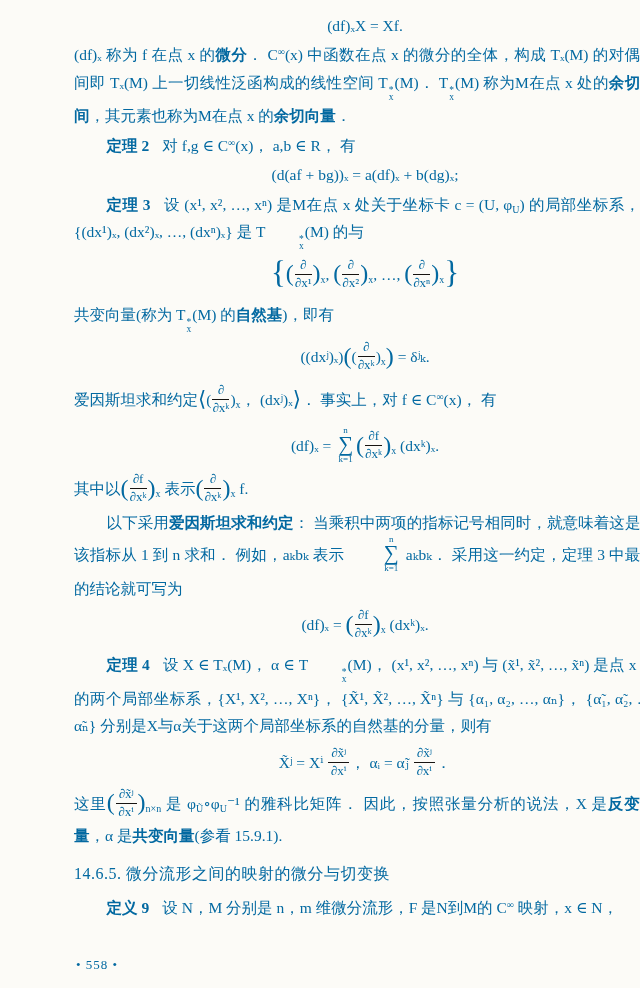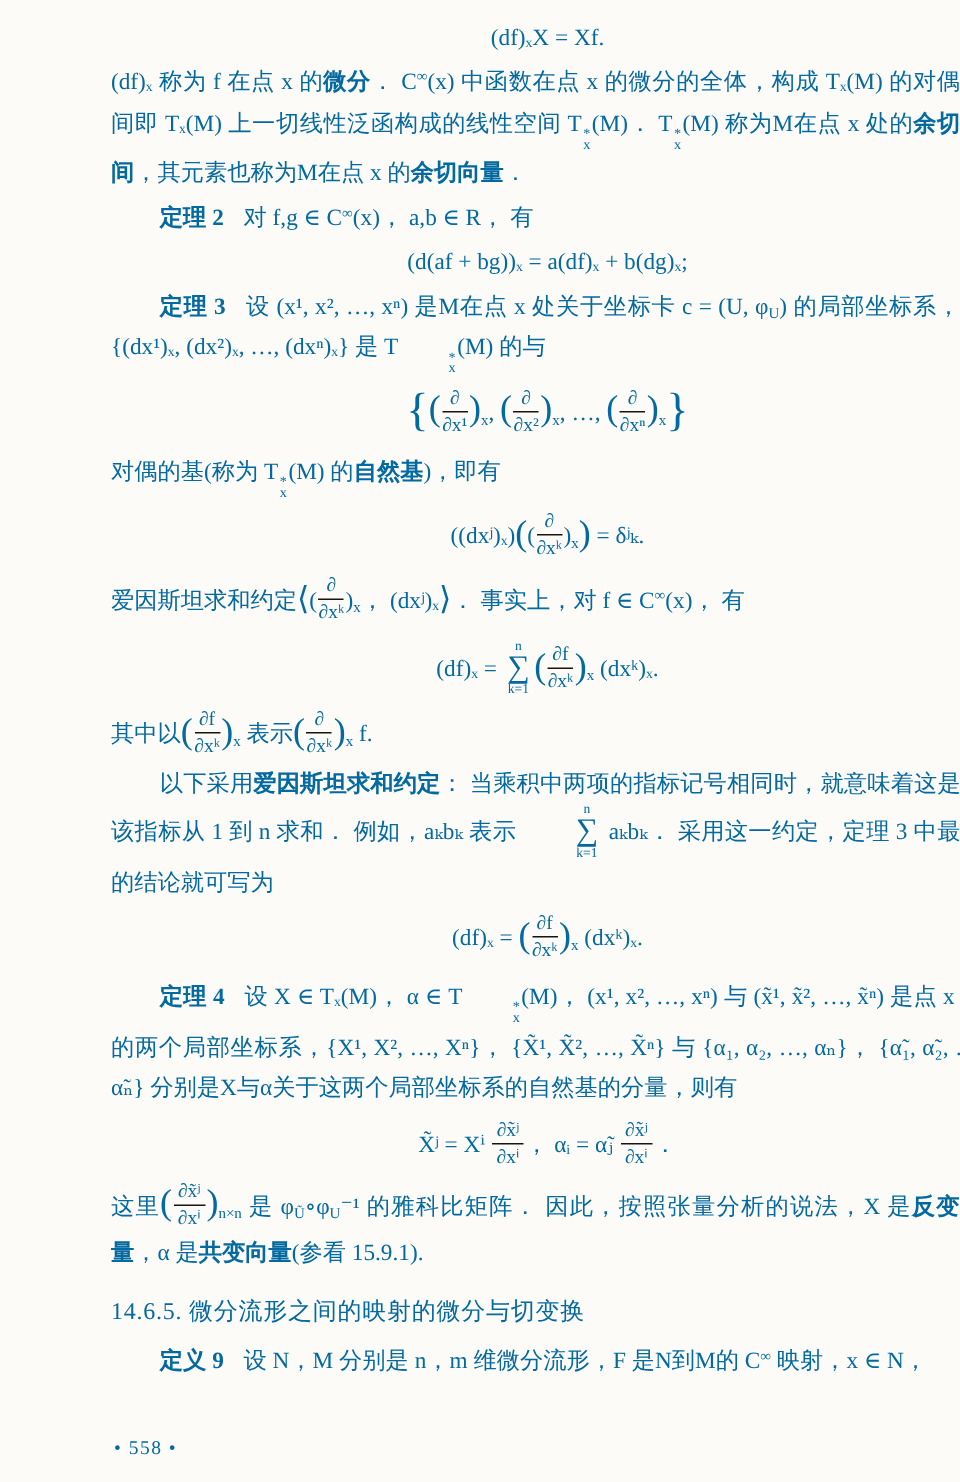--- a/index.html
+++ b/index.html
@@ -9,21 +9,21 @@
         font-family:"Liberation Serif","DejaVu Serif",serif;font-size:15.5px;color:#0369a1;margin-left:46px;}
   .para{margin:2px 0;line-height:1.78;text-align:justify;}
   .indent{text-indent:2.1em;}
   .b{font-weight:bold;}
   .lbl{font-weight:bold;margin-right:0.85em;}
   .eq{text-align:center;margin:4px 0;line-height:1.5;}
   .eq-tall{margin:8px 0;}
   .frc{display:inline-flex;flex-direction:column;text-align:center;vertical-align:middle;
        font-size:13px;line-height:1.15;margin:0 1px;position:relative;top:-2px;}
   .frc .n{border-bottom:1.2px solid #171411;padding:0 3px 1px;}
-  .frc .d{padding-top:1px;font-family:Liberation Serif, serif;}
+  .frc .d{padding-top:1px;}
   .bp{font-size:24px;vertical-align:middle;line-height:.9;position:relative;top:-2px;}
   .br{font-size:31px;vertical-align:middle;line-height:.8;position:relative;top:-3px;}
   .ang{font-size:21px;vertical-align:middle;position:relative;top:-2px;}
   .sum{display:inline-flex;flex-direction:column;align-items:center;vertical-align:middle;
        line-height:1;margin:0 3px;position:relative;top:-2px;}
   .sum .t,.sum .bt{font-size:9px;}
   .sum .s{font-size:21px;line-height:.95;}
   .ss{display:inline-flex;flex-direction:column;align-items:center;font-size:9.5px;
       line-height:1;vertical-align:-5px;margin:0 1px;}
   .ss .st{height:7px;overflow:visible;}
@@ -66,21 +66,21 @@
         <span class="d">∂x¹</span>
       </span><span class="bp">)</span><sub>x</sub><span>, </span><span class="bp">(</span><span class="frc">
         <span class="n">∂</span>
         <span class="d">∂x²</span>
       </span><span class="bp">)</span><sub>x</sub><span>, …, </span><span class="bp">(</span><span class="frc">
         <span class="n">∂</span>
         <span class="d">∂xⁿ</span>
       </span><span class="bp">)</span><sub>x</sub><span class="br">}</span>
   </div>
 
-  <p class="para"><span>对偶的基(称为 T</span><span class="ss">
+  <p class="para"><span>共变向量(称为 T</span><span class="ss">
         <span class="st">*</span>
         <span class="sb">x</span>
       </span><span>(M) 的</span><span class="b">自然基</span><span>)，即有</span></p>
 
   <div class="eq eq-tall">
     <span>((dxʲ)ₓ)</span><span class="bp">(</span><span>(</span><span class="frc">
         <span class="n">∂</span>
         <span class="d">∂xᵏ</span>
       </span><span>)</span><sub>x</sub><span class="bp">)</span><span> = δʲₖ.</span>
   </div>

